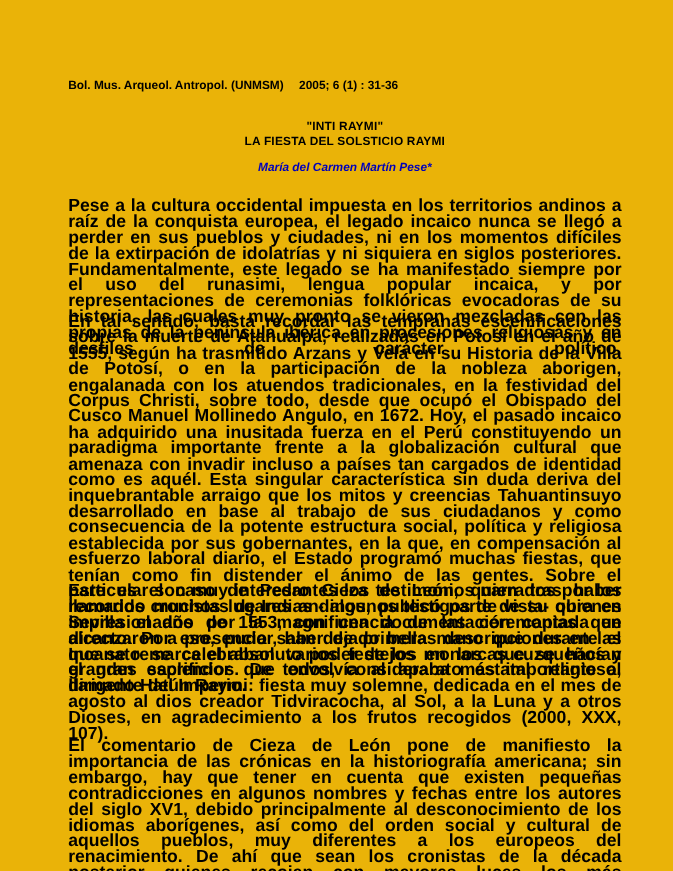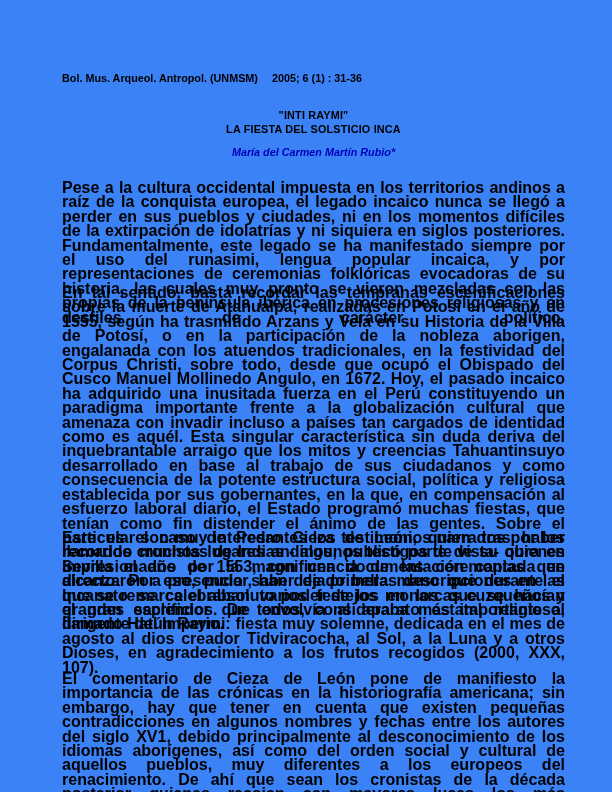--- a/index.html
+++ b/index.html
@@ -4,21 +4,21 @@
 <style>
   html, body {
     margin: 0;
     padding: 0;
     background: #ffffff;
   }
   .page {
     position: relative;
     width: 612px;
     height: 792px;
-    background: #3b82f6;
+    background: #eab308;
     overflow: hidden;
     font-family: "Liberation Sans", sans-serif;
     font-weight: bold;
     color: #000000;
   }
   .col {
     position: absolute;
     left: 62px;
     width: 503px;
   }
@@ -68,24 +68,24 @@
 
 <div class="page">
 
   <div class="col journal-header">
     <span class="left">Bol. Mus. Arqueol. Antropol. (UNMSM)</span>
     <span class="right">2005; 6 (1) : 31-36</span>
   </div>
 
   <div class="col article-title">
     <div>"INTI RAYMI"</div>
-    <div>LA FIESTA DEL SOLSTICIO INCA</div>
+    <div>LA FIESTA DEL SOLSTICIO RAYMI</div>
   </div>
 
-  <div class="col author-line">María del Carmen Martín Rubio*</div>
+  <div class="col author-line">María del Carmen Martín Pese*</div>
 
   <div class="col body-para force-last p1">Pese a la cultura occidental impuesta en los territorios andinos a raíz de la conquista europea, el legado incaico nunca se llegó a perder en sus pueblos y ciudades, ni en los momentos difíciles de la extirpación de idolatrías y ni siquiera en siglos posteriores. Fundamentalmente, este legado se ha manifestado siempre por el uso del runasimi, lengua popular incaica, y por representaciones de ceremonias folklóricas evocadoras de su historia, las cuales muy pronto se vieron mezcladas con las propias de la península ibérica en procesiones religiosas y en desfiles de carácter político.</div>
 
   <div class="col body-para p2">En tal sentido, basta recordar las tempranas escenificaciones sobre la muerte de Atahualpa, realizadas en Potosí en el año de 1555, según ha trasmitido Arzans y Vela en su Historia de la Villa de Potosí, o en la participación de la nobleza aborigen, engalanada con los atuendos tradicionales, en la festividad del Corpus Christi, sobre todo, desde que ocupó el Obispado del Cusco Manuel Mollinedo Angulo, en 1672. Hoy, el pasado incaico ha adquirido una inusitada fuerza en el Perú constituyendo un paradigma importante frente a la globalización cultural que amenaza con invadir incluso a países tan cargados de identidad como es aquél. Esta singular característica sin duda deriva del inquebrantable arraigo que los mitos y creencias Tahuantinsuyo desarrollado en base al trabajo de sus ciudadanos y como consecuencia de la potente estructura social, política y religiosa establecida por sus gobernantes, en la que, en compensación al esfuerzo laboral diario, el Estado programó muchas fiestas, que tenían como fin distender el ánimo de las gentes. Sobre el particular son muy interesantes los testimonios narrados por los llamados cronistas de Indias - algunos testigos de vista- quienes impresionados por la magnificencia de las ceremonias que alcanzaron a presenciar, han dejado bellas descripciones en las que se remarca el absoluto poder de los monarcas cuzqueños y el gran esplendor que envolvía al aparato estatal religioso, dirigente del Imperio.</div>
 
   <div class="col body-para force-last p3">Este es el caso de Pedro Cieza de León, quien tras haber recorrido muchos lugares andinos, publicó parte de su obra en Sevilla el año de 1553, con una documentación captada en directo. Por eso, pudo saber de primera mano que durante el Incanato se celebraban varios festejos en los que se hacían grandes sacrificios. De todos, consideraba más importante al llamado Hatún Raymi: fiesta muy solemne, dedicada en el mes de agosto al dios creador Tidviracocha, al Sol, a la Luna y a otros Dioses, en agradecimiento a los frutos recogidos (2000, XXX, 107).</div>
 
   <div class="col body-para force-last p4">El comentario de Cieza de León pone de manifiesto la importancia de las crónicas en la historiografía americana; sin embargo, hay que tener en cuenta que existen pequeñas contradicciones en algunos nombres y fechas entre los autores del siglo XV1, debido principalmente al desconocimiento de los idiomas aborígenes, así como del orden social y cultural de aquellos pueblos, muy diferentes a los europeos del renacimiento. De ahí que sean los cronistas de la década posterior quienes recojan con mayores luces los más</div>
 
 </div>

